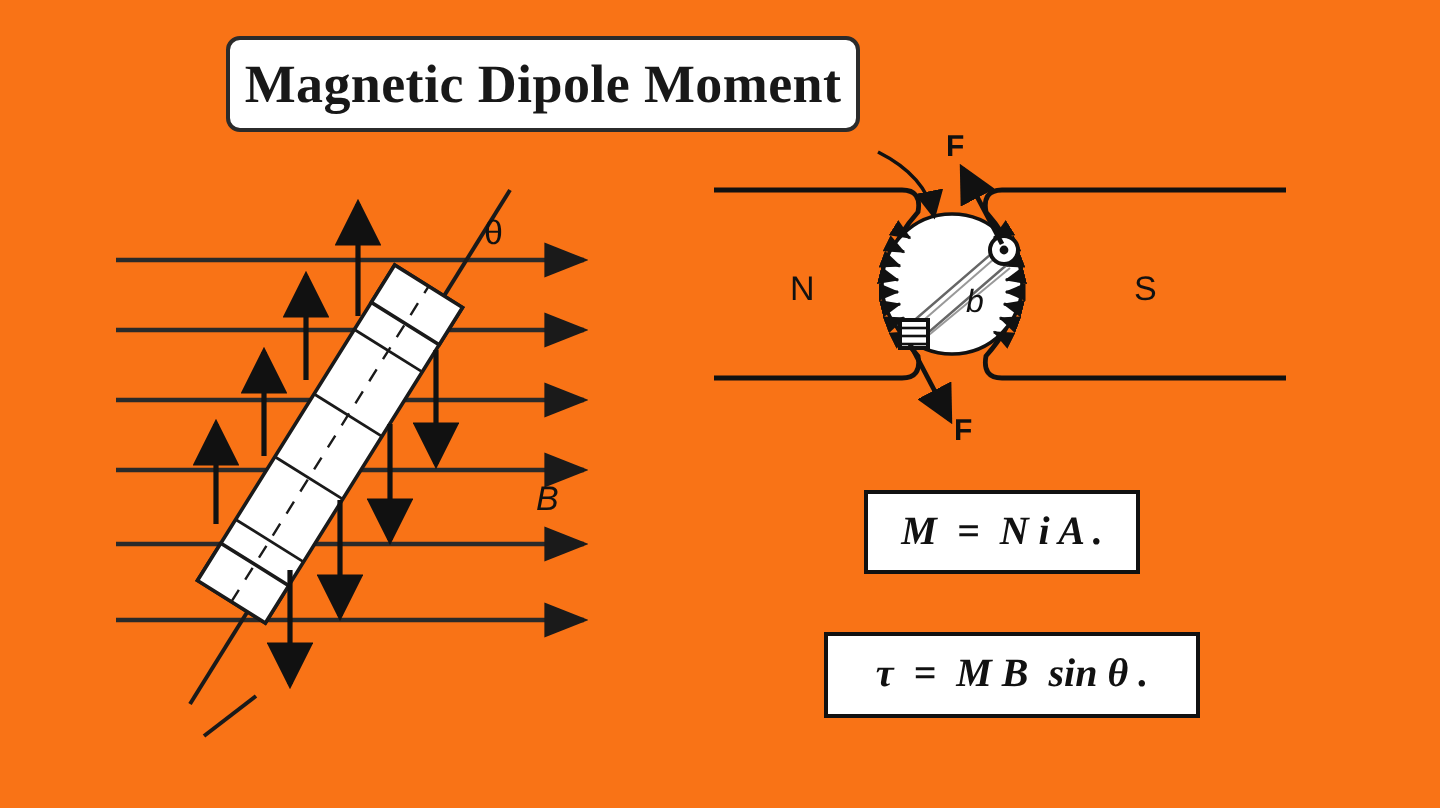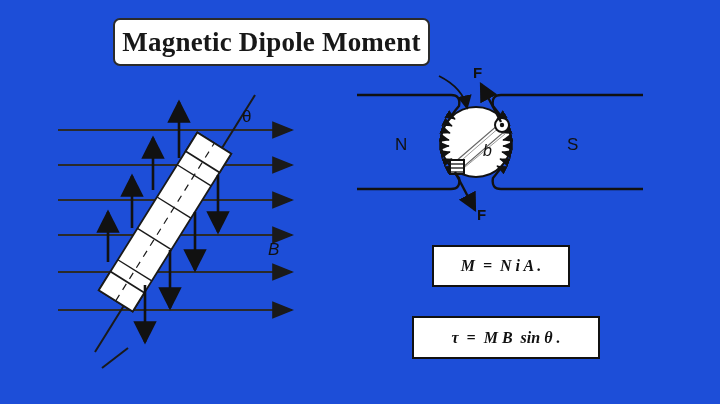--- a/index.html
+++ b/index.html
@@ -4,21 +4,21 @@
 <style>
   html, body {
     margin: 0;
     padding: 0;
     background: #ffffff;
   }
   #page {
     position: relative;
     width: 720px;
     height: 404px;
-    background: #1d4ed8;
+    background: #f97316;
     overflow: hidden;
     font-family: "Liberation Serif", "DejaVu Serif", serif;
     text-decoration: underline;
   }
   
   #title-box {
     position: absolute;
     left: 113px;
     top: 18px;
     width: 317px;
@@ -56,21 +56,21 @@
     align-items: center;
     justify-content: center;
     box-sizing: border-box;
   }
   #formula-box-1 { left: 432px; top: 245px; width: 138px; height: 42px; }
   #formula-box-2 { left: 412px; top: 316px; width: 188px; height: 43px; }
   .formula-text {
     font-family: "Liberation Serif", "DejaVu Serif", serif;
     font-style: italic;
     font-weight: bold;
-    font-size: 16px;
+    font-size: 20px;
     color: #111111;
     white-space: pre;
   }
   .label-sans {
     font-family: "Liberation Sans", "DejaVu Sans", sans-serif;
   }
 </style>
 </head>
 <body>
 

